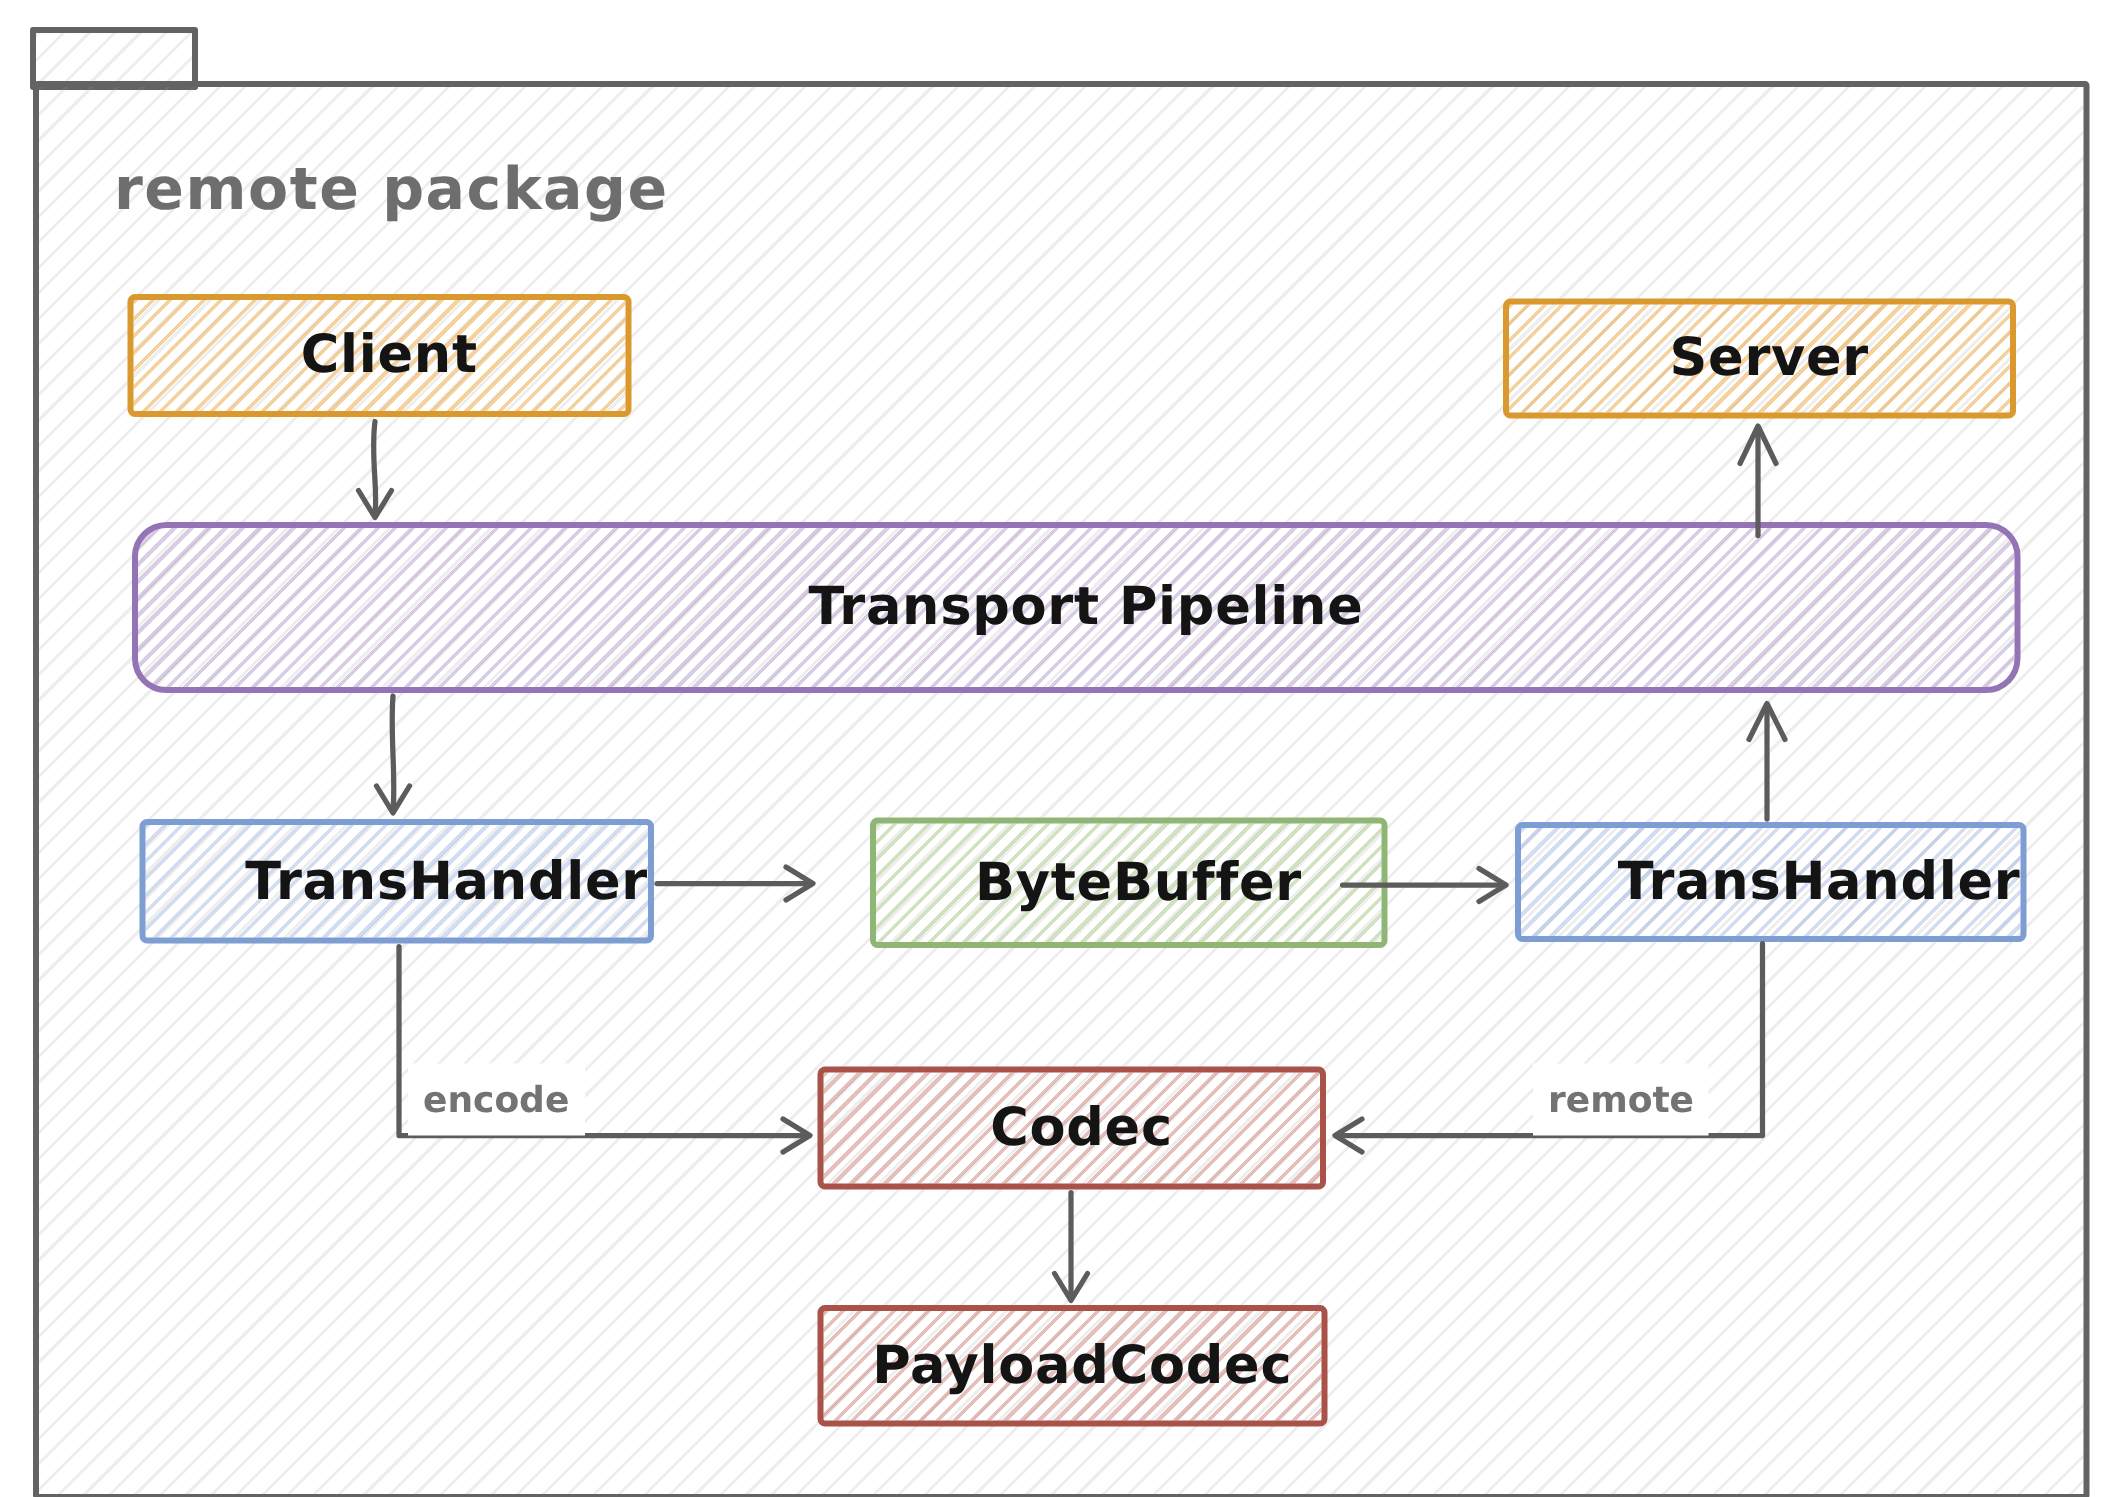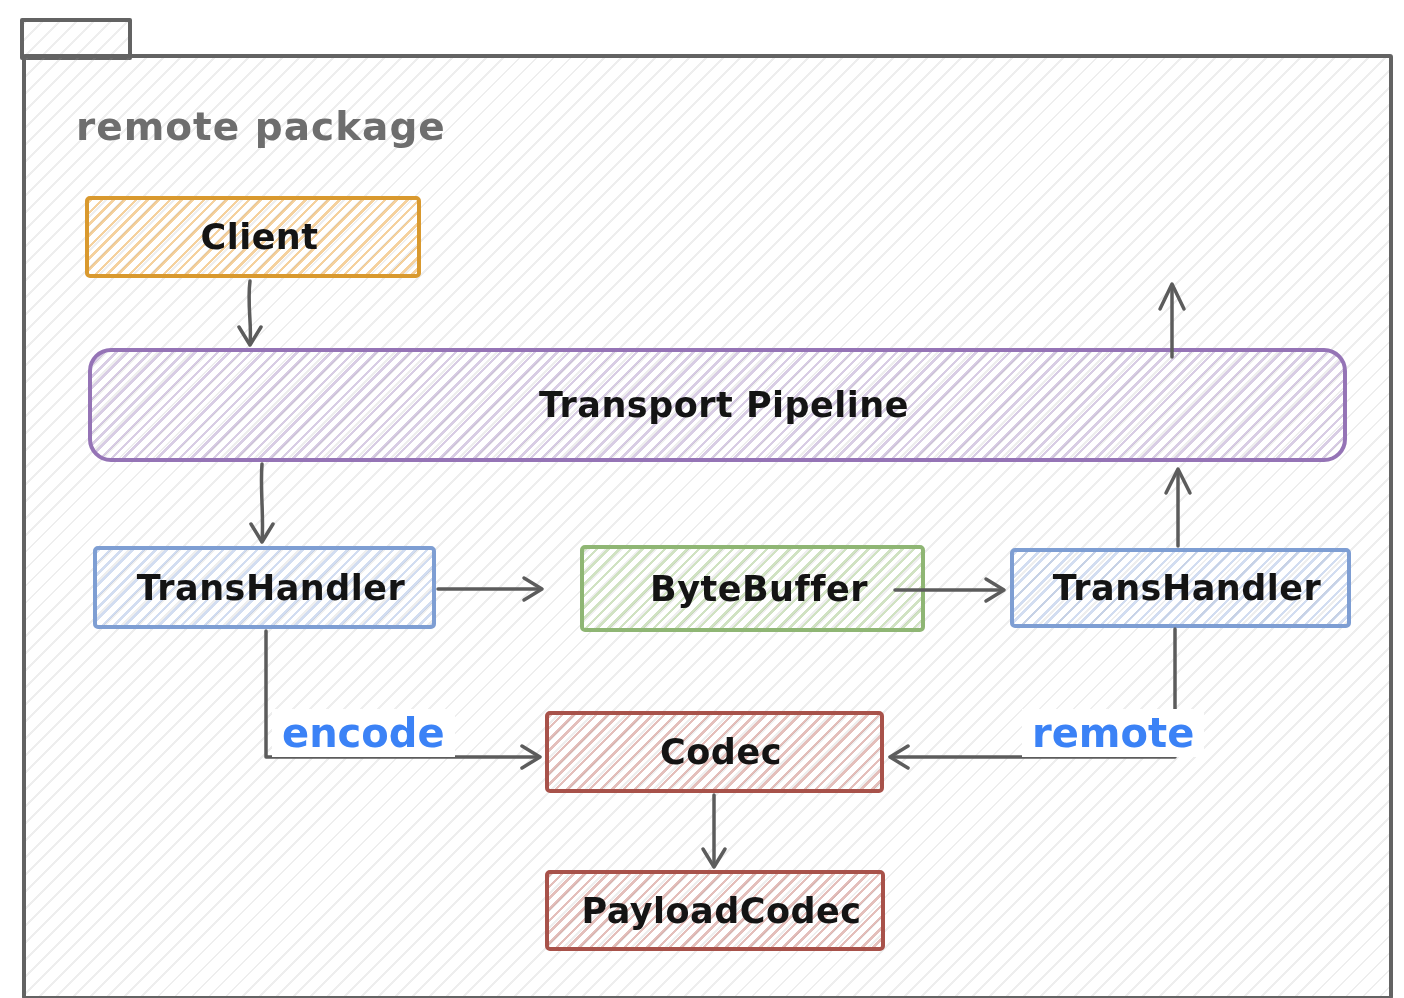--- a/index.html
+++ b/index.html
@@ -20,50 +20,53 @@
     position:absolute;left:76px;top:92px;z-index:1;
     font-size:39px;font-weight:700;color:#6e6e6e;letter-spacing:1px;
   }
   .node{
     position:absolute;display:flex;align-items:center;justify-content:center;
     box-sizing:border-box;z-index:1;border-radius:5px;
     font-size:35px;font-weight:600;color:#141414;letter-spacing:0.5px;padding-left:13px;
   }
   .node.orange{border:4px solid #d9992e;background:repeating-linear-gradient(135deg, rgba(235,164,62,0.50) 0 2.5px, transparent 2.5px 8px);}
   .node.purple{border:4px solid #9574b6;border-radius:23px;background:repeating-linear-gradient(135deg, rgba(148,117,181,0.36) 0 2.5px, transparent 2.5px 8px);}
-  .node.blue{border:4px solid #7e9ed3;background:repeating-linear-gradient(135deg, rgba(124,156,214,0.34) 0 2.5px, transparent 2.5px 8px);}
+  .node.blue{border:4px solid #7e9ed3;background:repeating-linear-gradient(135deg, rgba(124,156,214,0.34) 0 2.5px, transparent 2.5px 8px);justify-content:flex-end;}
   .node.green{border:4px solid #8fb674;background:repeating-linear-gradient(135deg, rgba(139,183,104,0.40) 0 2.5px, transparent 2.5px 8px);}
   .node.red{border:4px solid #a8524a;background:repeating-linear-gradient(135deg, rgba(188,96,86,0.40) 0 2.5px, transparent 2.5px 8px);}
   .n-client{left:85px;top:184px;width:336px;height:82px;}
   .n-server{left:1002px;top:187px;width:342px;height:80px;}
   .n-pipeline{left:88px;top:336px;width:1259px;height:114px;}
   .n-thl{left:93px;top:534px;width:343px;height:83px;}
   .n-bb{left:580px;top:533px;width:345px;height:87px;}
   .n-thr{left:1010px;top:536px;width:341px;height:80px;}
   .n-codec{left:545px;top:699px;width:339px;height:82px;}
   .n-payload{left:545px;top:858px;width:340px;height:81px;}
   .edges{position:absolute;left:0;top:0;z-index:2;pointer-events:none;}
   .edge-label{
-    position:absolute;z-index:3;background:#ffffff;color:#3b82f6;
-    font-size:40px;font-weight:600;line-height:46px;padding:1px 10px;
+    position:absolute;z-index:3;background:#ffffff;color:#737373;
+    font-size:24px;font-weight:600;line-height:46px;padding:1px 10px;
   }
   .el-encode{left:272px;top:697px;}
   .el-decode{left:1022px;top:697px;}
 </style>
 </head>
 <body>
 
 <div class="stage">
 
   <div class="pkg-tab hatch-gray"></div>
   <div class="pkg-body hatch-gray"></div>
   <div class="pkg-label">remote package</div>
 
   <div class="node orange n-client">
     <span>Client</span>
+  </div>
+  <div class="node orange n-server">
+    <span>Server</span>
   </div>
   <div class="node purple n-pipeline">
     <span>Transport Pipeline</span>
   </div>
   <div class="node blue n-thl">
     <span>TransHandler</span>
   </div>
   <div class="node green n-bb">
     <span>ByteBuffer</span>
   </div>

